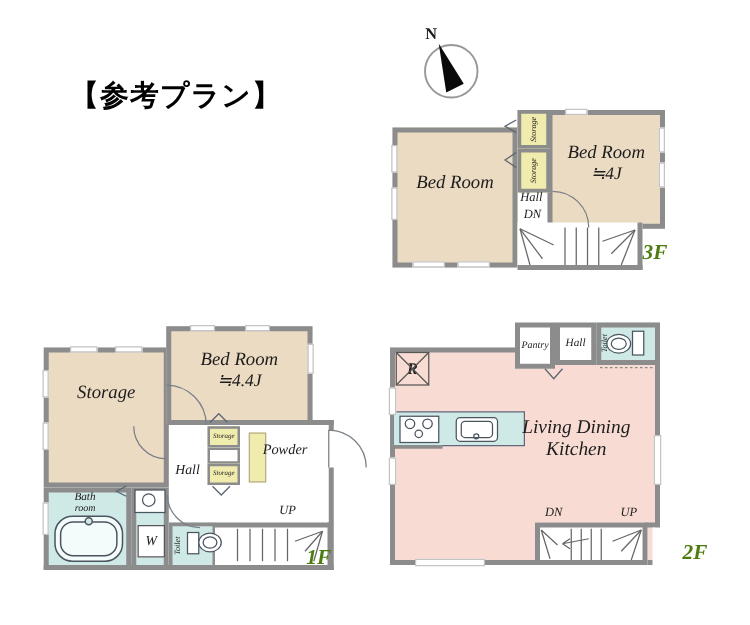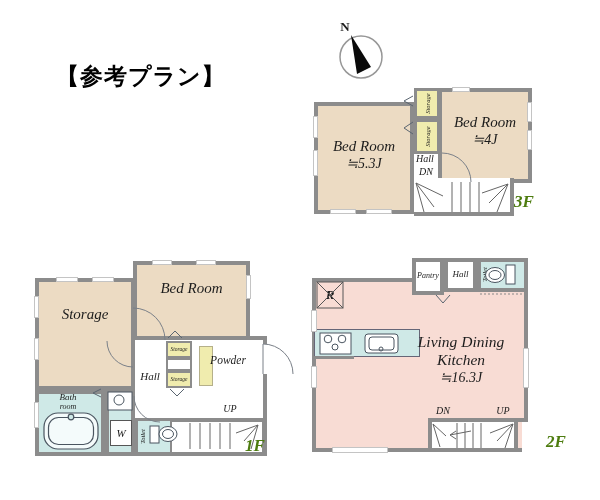--- a/index.html
+++ b/index.html
@@ -52,21 +52,20 @@
 
   <div class="abs win" style="left:313px;top:116px;width:5px;height:22px;"></div>
   <div class="abs win" style="left:313px;top:150px;width:5px;height:26px;"></div>
   <div class="abs win" style="left:330px;top:209px;width:26px;height:5px;"></div>
   <div class="abs win" style="left:366px;top:209px;width:26px;height:5px;"></div>
   <div class="abs win" style="left:452px;top:87px;width:18px;height:5px;"></div>
   <div class="abs win" style="left:527px;top:102px;width:5px;height:20px;"></div>
   <div class="abs win" style="left:527px;top:130px;width:5px;height:20px;"></div>
 
   <div class="lbl s15" style="left:314px;top:138px;width:100px;">Bed Room</div>
-  <div class="lbl s14" style="left:314px;top:156px;width:100px;">≒5.3J</div>
   <div class="lbl s15" style="left:438px;top:114px;width:94px;">Bed Room</div>
   <div class="lbl s14" style="left:438px;top:132px;width:94px;">≒4J</div>
   <div class="lbl s10" style="left:410px;top:153px;width:30px;">Hall</div>
   <div class="lbl s10" style="left:412px;top:166px;width:28px;">DN</div>
   <div class="lbl floorlbl" style="left:514px;top:193px;width:30px;">3F</div>
 
   <div class="abs" style="left:35px;top:258px;width:240px;height:200px;">
     <div class="abs room beige" style="left:0;top:20px;width:100px;height:112px;"></div>
     <div class="abs room beige" style="left:98px;top:3px;width:117px;height:79px;"></div>
     <div class="abs room cyan" style="left:0;top:132px;width:70px;height:66px;"></div>
@@ -92,20 +91,21 @@
   <div class="abs win" style="left:92px;top:277px;width:22px;height:5px;"></div>
   <div class="abs win" style="left:34px;top:296px;width:5px;height:22px;"></div>
   <div class="abs win" style="left:34px;top:338px;width:5px;height:22px;"></div>
   <div class="abs win" style="left:152px;top:260px;width:20px;height:5px;"></div>
   <div class="abs win" style="left:196px;top:260px;width:20px;height:5px;"></div>
   <div class="abs win" style="left:246px;top:275px;width:5px;height:24px;"></div>
   <div class="abs win" style="left:34px;top:402px;width:5px;height:26px;"></div>
 
   <div class="lbl s15" style="left:35px;top:306px;width:100px;">Storage</div>
   <div class="lbl s15" style="left:133px;top:280px;width:117px;">Bed Room</div>
+  <div class="lbl s14" style="left:133px;top:298px;width:117px;">≒4.4J</div>
   <div class="lbl s9" style="left:38px;top:393px;width:60px;">Bath</div>
   <div class="lbl s8" style="left:38px;top:403px;width:60px;">room</div>
   <div class="lbl s7" style="left:103px;top:395px;width:34px;">Powder</div>
   <div class="lbl s7" style="left:103px;top:403px;width:34px;">room</div>
   <div class="abs flex" style="left:110px;top:420px;width:22px;height:26px;background:#fff;border:1.5px solid #565656;">
     <span class="lbl s11" style="position:static;">W</span>
   </div>
   <div class="abs flex rot" style="left:136px;top:420px;width:12px;height:34px;">
     <span class="lbl s6" style="position:static;">Toilet</span>
   </div>
@@ -137,21 +137,20 @@
     <span class="lbl s8" style="position:static;">Pantry</span>
   </div>
   <div class="abs flex rot" style="left:478px;top:259px;width:12px;height:31px;">
     <span class="lbl s6" style="position:static;">Toilet</span>
   </div>
   <div class="abs flex" style="left:317px;top:282px;width:26px;height:26px;">
     <span class="lbl" style="position:static;font-size:13px;font-weight:bold;">R</span>
   </div>
   <div class="lbl" style="left:390px;top:333px;width:142px;font-size:15.5px;">Living Dining</div>
   <div class="lbl" style="left:390px;top:351px;width:142px;font-size:15.5px;">Kitchen</div>
-  <div class="lbl s14" style="left:390px;top:370px;width:142px;">≒16.3J</div>
   <div class="lbl s10" style="left:430px;top:405px;width:26px;">DN</div>
   <div class="lbl s10" style="left:490px;top:405px;width:26px;">UP</div>
   <div class="lbl floorlbl" style="left:546px;top:433px;width:30px;">2F</div>
 
   <svg class="overlay" width="600" height="500" viewBox="0 0 600 500">
 
     <g>
       <circle cx="361" cy="57" r="21" fill="none" stroke="#979797" stroke-width="1.5"></circle>
       <polygon points="351,35 357,74 371,67" fill="#0a0a0a"></polygon>
     </g>

